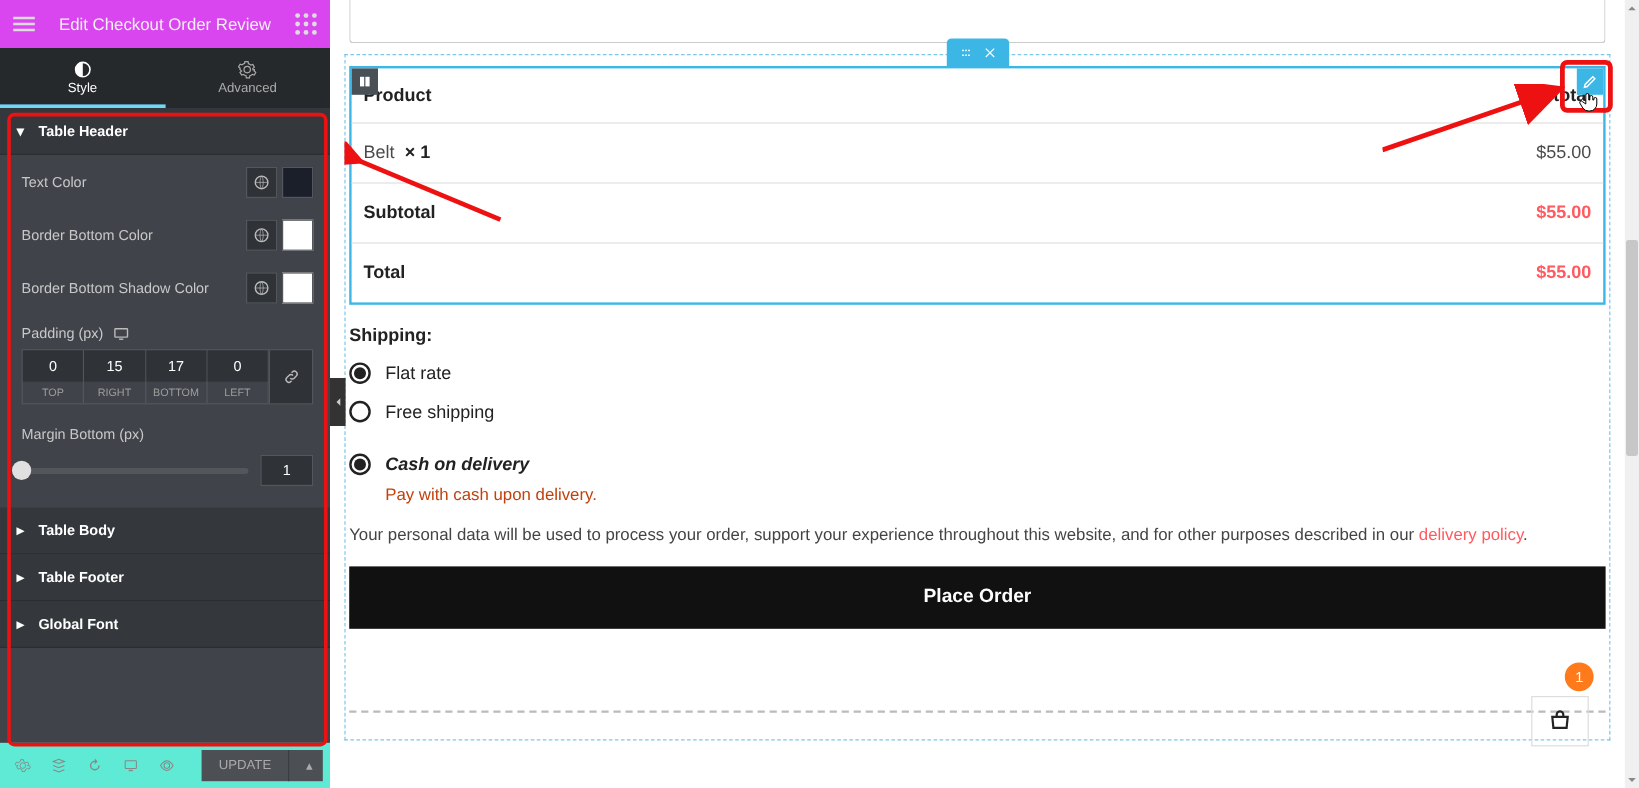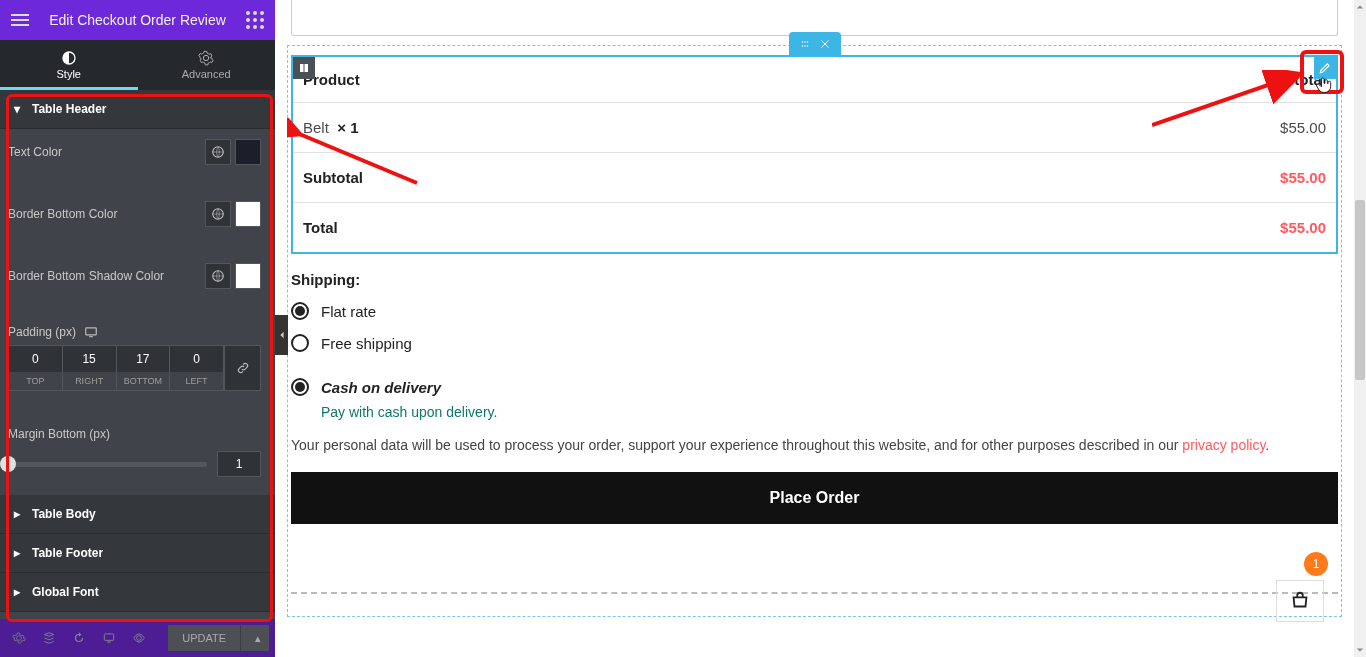--- a/index.html
+++ b/index.html
@@ -1,39 +1,39 @@
 <!DOCTYPE html>
 <html><head>
 <meta charset="utf-8">
 <style>
   * { box-sizing: border-box; margin: 0; padding: 0; }
   body { font-family: Arial, Helvetica, sans-serif; background: #fff; width: 1366px; height: 657px; overflow: hidden; position: relative; }
 
   
   .sidebar { position: absolute; left: 0; top: 0; width: 275px; height: 657px; background: #404349; color: #e0e0e0; font-size: 13px; display: flex; flex-direction: column; }
 
-  .sb-header { background: #6d28d9; height: 40px; display: flex; align-items: center; padding: 0 8px; }
+  .sb-header { background: #d946ef; height: 40px; display: flex; align-items: center; padding: 0 8px; }
   .sb-hamburger { width: 24px; height: 24px; display:flex; align-items:center; justify-content:center; cursor:pointer; }
   .sb-hamburger svg { fill:#ddd; }
   .sb-title { flex:1; text-align:center; color:#f0f0f0; font-size:14px; }
   .sb-apps { width:24px; height:24px; display:flex; align-items:center; justify-content:center; cursor:pointer; }
   .sb-apps svg { fill:#ddd; }
 
   .sb-tabs { display:flex; height:50px; background:#26292c; }
   .sb-tab { flex:1; display:flex; flex-direction:column; align-items:center; justify-content:center; gap:2px; color:#aaa; font-size:11px; cursor:pointer; position:relative; }
   .sb-tab.active { color:#fff; }
   .sb-tab.active::after { content:""; position:absolute; bottom:0; left:0; right:0; height:3px; background:#71d7f7; }
   .sb-tab svg { width:16px; height:16px; fill:currentColor; }
 
   .sb-body { flex:1; overflow-y:auto; }
 
   .sec-head { display:flex; align-items:center; gap:8px; padding:12px 14px; background:#34383c; border-bottom:1px solid #2b2e31; cursor:pointer; font-weight:bold; color:#fff; font-size:12px;}
   .sec-head .caret { width:10px; display:inline-block; }
 
-  .sec-content { padding:10px 14px 18px 8px; display:flex; flex-direction:column; gap:36px; }
+  .sec-content { padding:10px 14px 18px 18px; display:flex; flex-direction:column; gap:18px; }
 
   .opt-row { display:flex; align-items:center; justify-content:space-between; }
   .opt-label { color:#c8c8c8; font-size:12px; }
   .opt-ctrls { display:flex; gap:4px; }
   .sq-btn { width:26px; height:26px; background:#2f3237; border:1px solid #53575c; display:flex; align-items:center; justify-content:center; cursor:pointer; }
   .sq-btn.dark-swatch { background:#1a1f2a; }
   .sq-btn.white-swatch { background:#fff; }
   .sq-btn.pencil-blue { background:#71d7f7; }
   .sq-btn.pencil-blue svg { stroke:#fff; }
   .sq-btn svg { width:14px; height:14px; fill:#bbb; stroke:#bbb; }
@@ -45,21 +45,21 @@
   .pad-cell input { width:100%; background:#2f3237; border:none; color:#fff; text-align:center; height:26px; font-size:12px; }
   .pad-cell .sub { font-size:9px; color:#9e9e9e; padding:4px 0;}
   .pad-link { width:36px; display:flex; align-items:center; justify-content:center; border-left:1px solid #53575c; background:#2f3237;}
   .pad-link svg { width:14px; height:14px; fill:#bbb; }
 
   .slider-row { display:flex; align-items:center; gap:10px; }
   .slider-track { flex:1; height:5px; background:#53575c; border-radius:3px; position:relative; }
   .slider-thumb { position:absolute; left:0; top:50%; transform:translate(-50%,-50%); width:16px; height:16px; border-radius:50%; background:#e0e0e0; }
   .slider-val { width:44px; height:26px; background:#2f3237; border:1px solid #53575c; color:#fff; text-align:center; font-size:12px;}
 
-  .sb-footer { height:38px; background:#4c1d95; display:flex; align-items:center; padding:0 6px; gap:4px;}
+  .sb-footer { height:38px; background:#5eead4; display:flex; align-items:center; padding:0 6px; gap:4px;}
   .sb-footer .ficon { width:26px; height:26px; display:flex; align-items:center; justify-content:center; cursor:pointer; }
   .sb-footer .ficon svg { width:14px; height:14px; fill:#888; }
   .update-btn { margin-left:auto; display:flex; }
   .update-btn button { background:#4c4f54; color:#aaa; border:none; height:26px; padding:0 14px; font-size:11px; cursor:not-allowed; }
   .update-btn .dd { width:20px; height:26px; background:#4c4f54; border:none; border-left:1px solid #3a3d41; color:#aaa; cursor:pointer; }
 
   
   .red-box-sidebar { position:absolute; left:6px; top:94px; width:267px; height:528px; border:3px solid #e11; border-radius:6px; pointer-events:none; }
 
   
@@ -95,21 +95,21 @@
   table.order tr.foot th { padding:16px 10px; }
   table.order tr.foot th:last-child { text-align:right; color:#ff5a5f; }
   table.order tr.foot:last-child th { border-bottom:none; }
 
   
   .below { position:absolute; left:4px; right:4px; }
   .shipping-title { font-weight:bold; font-size:15px; color:#222; margin-bottom:14px;}
   .radio-row { display:flex; align-items:center; gap:12px; margin:14px 0; font-size:15px; color:#222;}
   .radio-outer { width:18px; height:18px; border:2px solid #222; border-radius:50%; display:flex; align-items:center; justify-content:center;}
   .radio-outer.on::after { content:""; width:10px; height:10px; background:#222; border-radius:50%; }
-  .pay-desc { font-size:14px; color:#0f766e; margin-left:30px; margin-top:-6px;}
+  .pay-desc { font-size:14px; color:#c2410c; margin-left:30px; margin-top:-6px;}
 
   .privacy { font-size:14px; color:#444; margin-top:16px; line-height:1.4;}
   .privacy a { color:#ff5a5f; text-decoration:none; }
 
   .place-order { width:100%; margin-top:16px; height:52px; background:#111; color:#fff; border:none; font-size:16px; font-weight:bold; cursor:pointer; }
 
   .dashed-bottom { position:absolute; left:4px; right:4px; border-top:2px dashed #bbb; }
 
   
   .end-ctrls { position:absolute; right:18px; bottom:20px; display:flex; flex-direction:column; align-items:center; gap:6px;}
@@ -397,21 +397,21 @@
         <span>Free shipping</span>
       </div>
 
       <div class="radio-row" style="margin-top:26px;font-style:italic;">
         <div class="radio-outer on"></div>
         <span style="font-weight:bold;">Cash on delivery</span>
       </div>
       <div class="pay-desc">Pay with cash upon delivery.</div>
 
       <div class="privacy">
-        <span>Your personal data will be used to process your order, support your experience throughout this website, and for other purposes described in our </span><a href="#">privacy policy</a><span>.</span>
+        <span>Your personal data will be used to process your order, support your experience throughout this website, and for other purposes described in our </span><a href="#">delivery policy</a><span>.</span>
       </div>
 
       <button class="place-order">Place Order</button>
     </div>
 
     <div class="dashed-bottom" style="top:592px;"></div>
 
     <div class="red-box-edit" style="top:50px; right:-2px;"></div>
     <svg class="cursor-hand" style="top:75px; right:8px;" viewBox="0 0 24 24">
         <path d="M9 11V5a1.5 1.5 0 013 0v5h1V7a1.5 1.5 0 013 0v3h1v-1a1.5 1.5 0 013 0v5a7 7 0 01-7 7h-1a7 7 0 01-6-3l-3-5a1.5 1.5 0 012.5-1.5L9 14z" fill="#fff" stroke="#000" stroke-width="1"></path>

